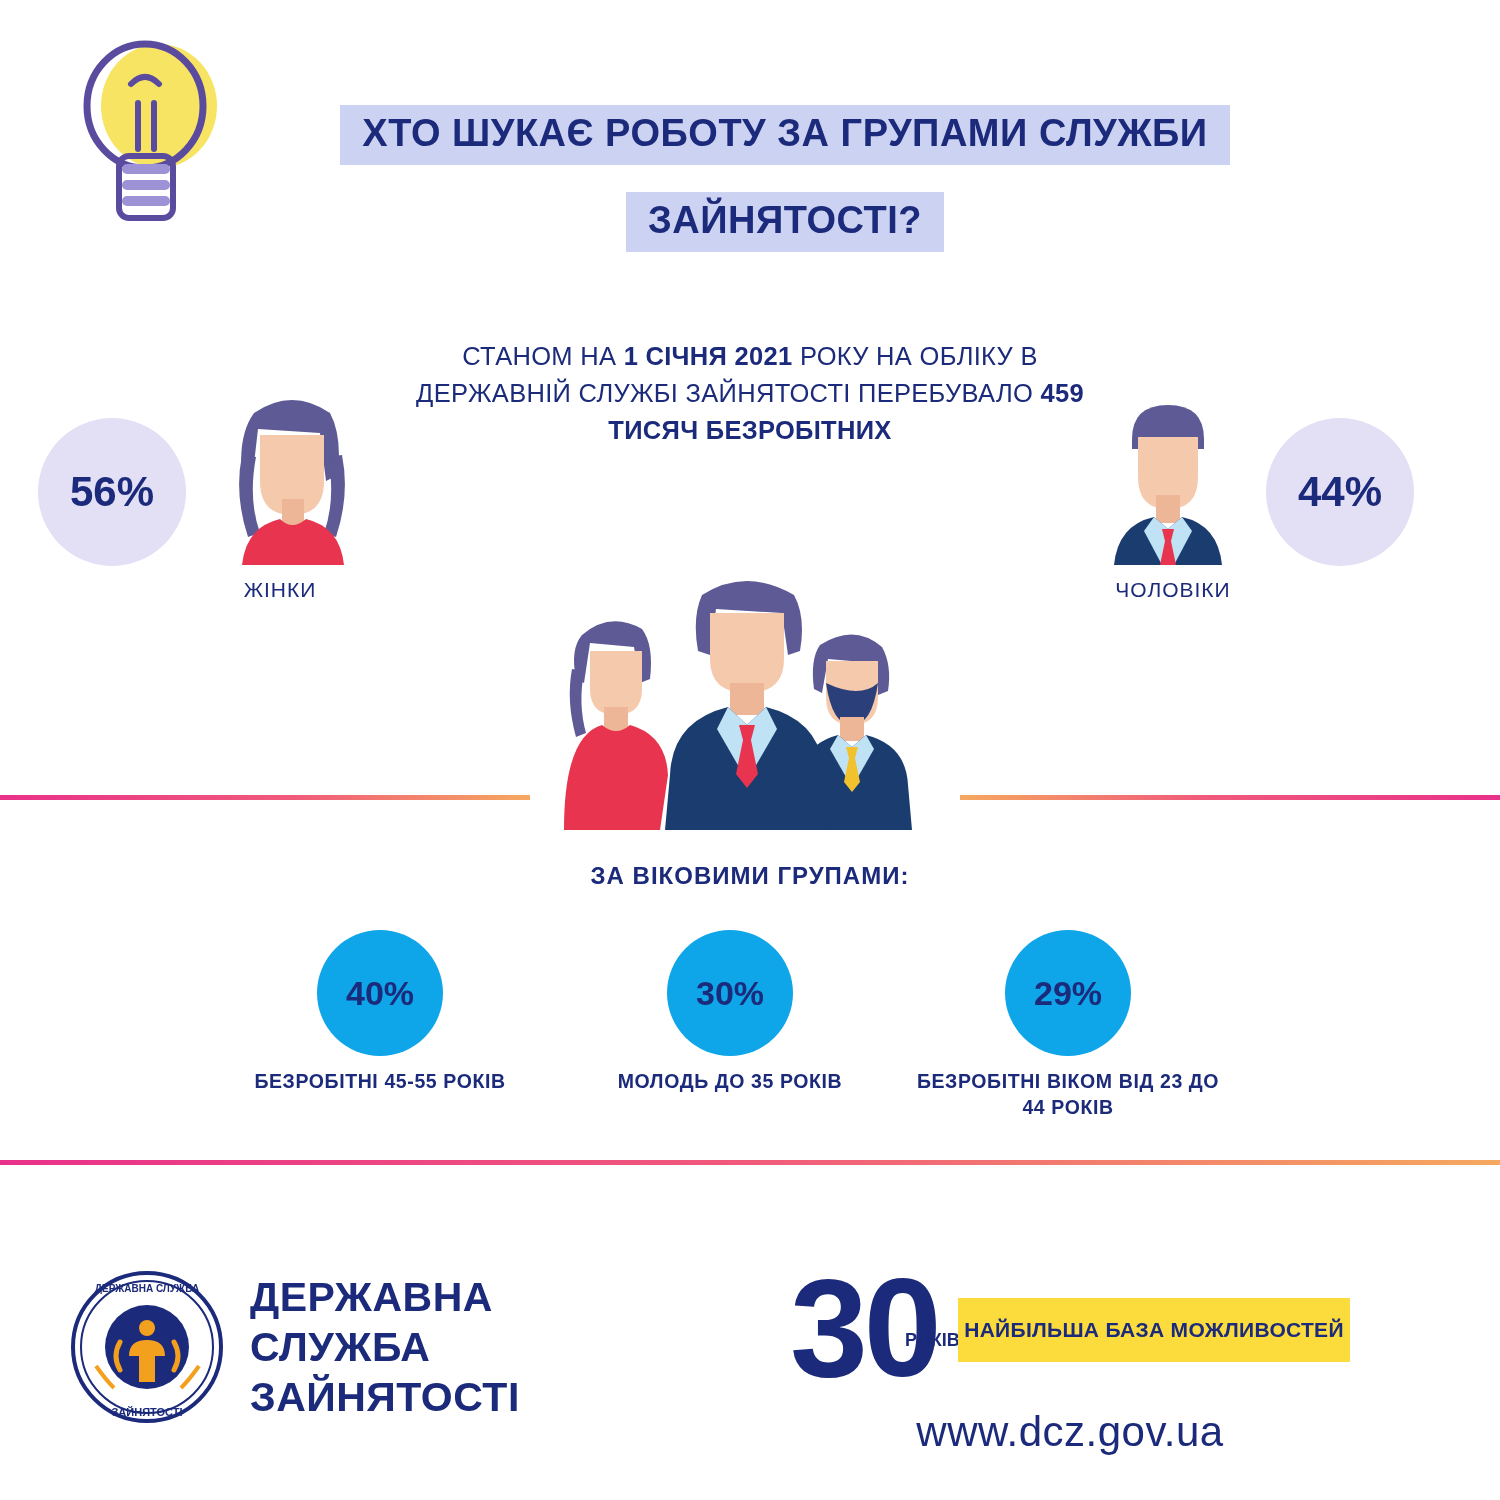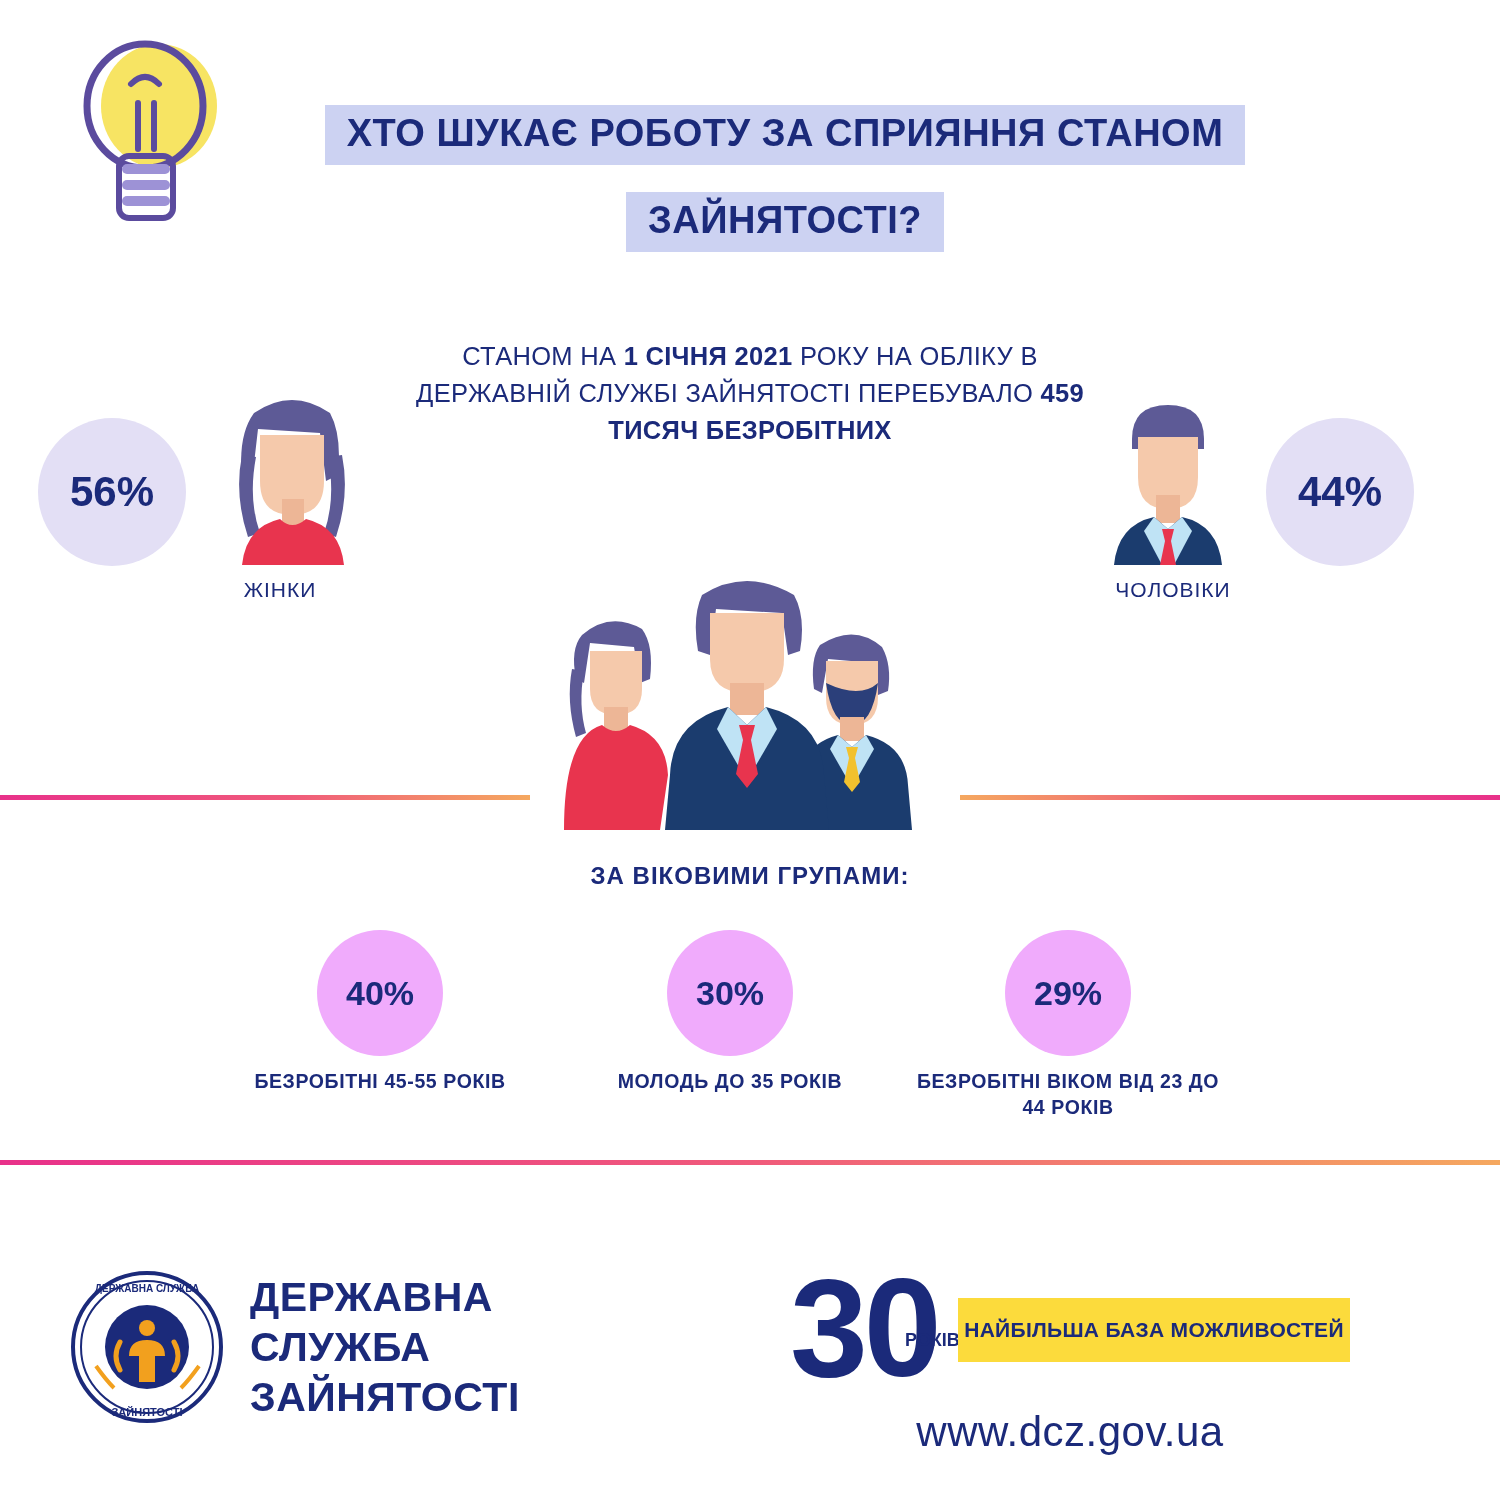--- a/index.html
+++ b/index.html
@@ -60,21 +60,21 @@
              background: linear-gradient(90deg,#e8318a 0%, #f05a7b 55%, #f5a85f 100%); }
   .rule-r1 { left: 960px; top: 795px; width: 540px;
              background: linear-gradient(90deg,#f5a85f 0%, #f05a7b 45%, #e8318a 100%); }
   .rule-b  { left: 0; top: 1160px; width: 1500px;
              background: linear-gradient(90deg,#e8318a 0%, #f05a7b 50%, #f5a85f 100%); }
 
   
   .age-title { position: absolute; left: 0; top: 862px; width: 1500px; text-align: center;
                color: #1b2a7a; font-weight: bold; font-size: 24px; letter-spacing: 1px; }
 
-  .age-circle { position: absolute; border-radius: 50%; background: #f0abfc;
+  .age-circle { position: absolute; border-radius: 50%; background: #0ea5e9;
                 display: flex; align-items: center; justify-content: center;
                 color: #1b2a7a; font-weight: bold; font-size: 34px; }
   .age-1 { left: 317px; top: 930px; width: 126px; height: 126px; }
   .age-2 { left: 667px; top: 930px; width: 126px; height: 126px; }
   .age-3 { left: 1005px; top: 930px; width: 126px; height: 126px; }
 
   .age-lbl { position: absolute; text-align: center; color: #1b2a7a;
              font-weight: bold; font-size: 19.5px; letter-spacing: 0.6px; line-height: 1.35; }
   .age-lbl-1 { left: 190px; top: 1068px; width: 380px; }
   .age-lbl-2 { left: 555px; top: 1068px; width: 350px; }
@@ -109,21 +109,21 @@
       <rect x="76" y="72" width="6" height="52" rx="3" fill="#5b4b9e"></rect>
       <rect x="47" y="136" width="48" height="10" rx="5" fill="#9d92d6"></rect>
       <rect x="47" y="152" width="48" height="10" rx="5" fill="#9d92d6"></rect>
       <rect x="47" y="168" width="48" height="10" rx="5" fill="#9d92d6"></rect>
       <rect x="44" y="128" width="54" height="62" rx="10" fill="none" stroke="#5b4b9e" stroke-width="6"></rect>
       <path d="M58 190 h26" stroke="#5b4b9e" stroke-width="6" stroke-linecap="round"></path>
     </svg>
   </div>
 
   <div class="title-wrap">
-    <div class="title-line">ХТО ШУКАЄ РОБОТУ ЗА СПРИЯННЯ СТАНОМ</div>
+    <div class="title-line">ХТО ШУКАЄ РОБОТУ ЗА ГРУПАМИ СЛУЖБИ</div>
     <div class="title-line title-line2">ЗАЙНЯТОСТІ?</div>
   </div>
 
   <div class="intro">
     <span>СТАНОМ НА </span><b>1 СІЧНЯ 2021</b><span> РОКУ НА ОБЛІКУ В ДЕРЖАВНІЙ СЛУЖБІ ЗАЙНЯТОСТІ ПЕРЕБУВАЛО </span><b>459 ТИСЯЧ БЕЗРОБІТНИХ</b>
   </div>
 
   <div class="circle c-women">56%</div>
   <div class="lbl-women">ЖІНКИ</div>
   <div class="fig-woman">

